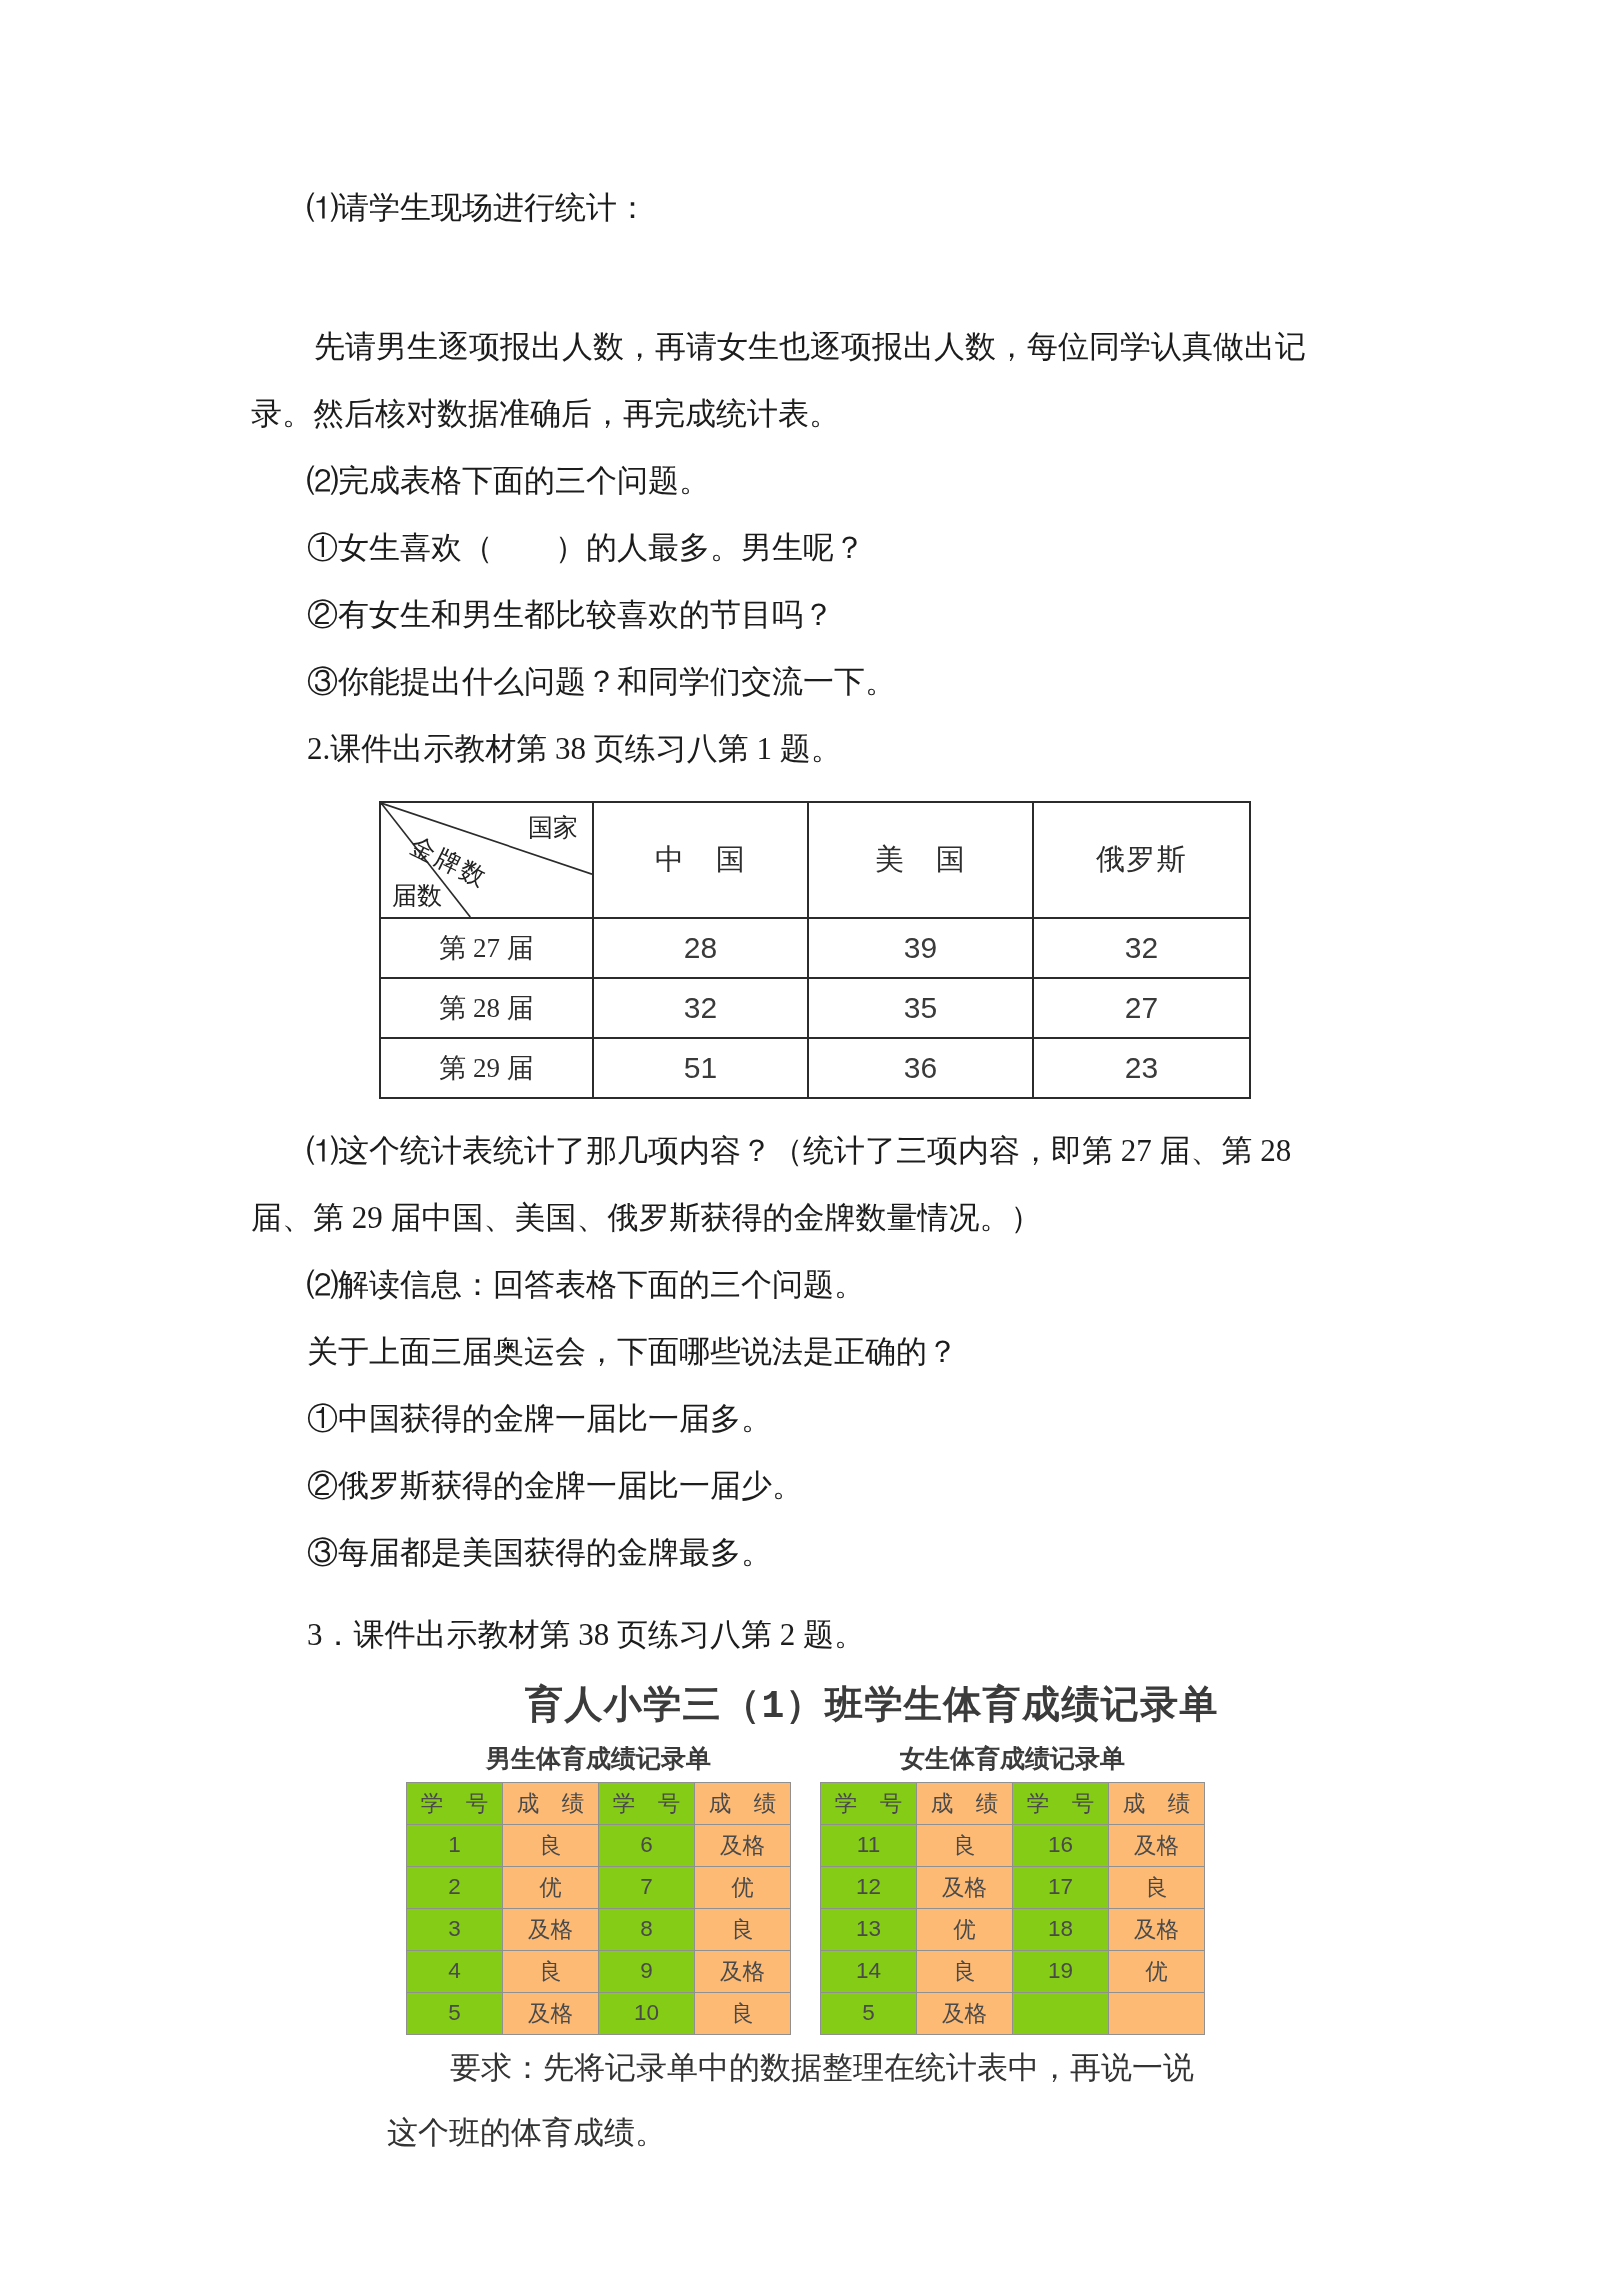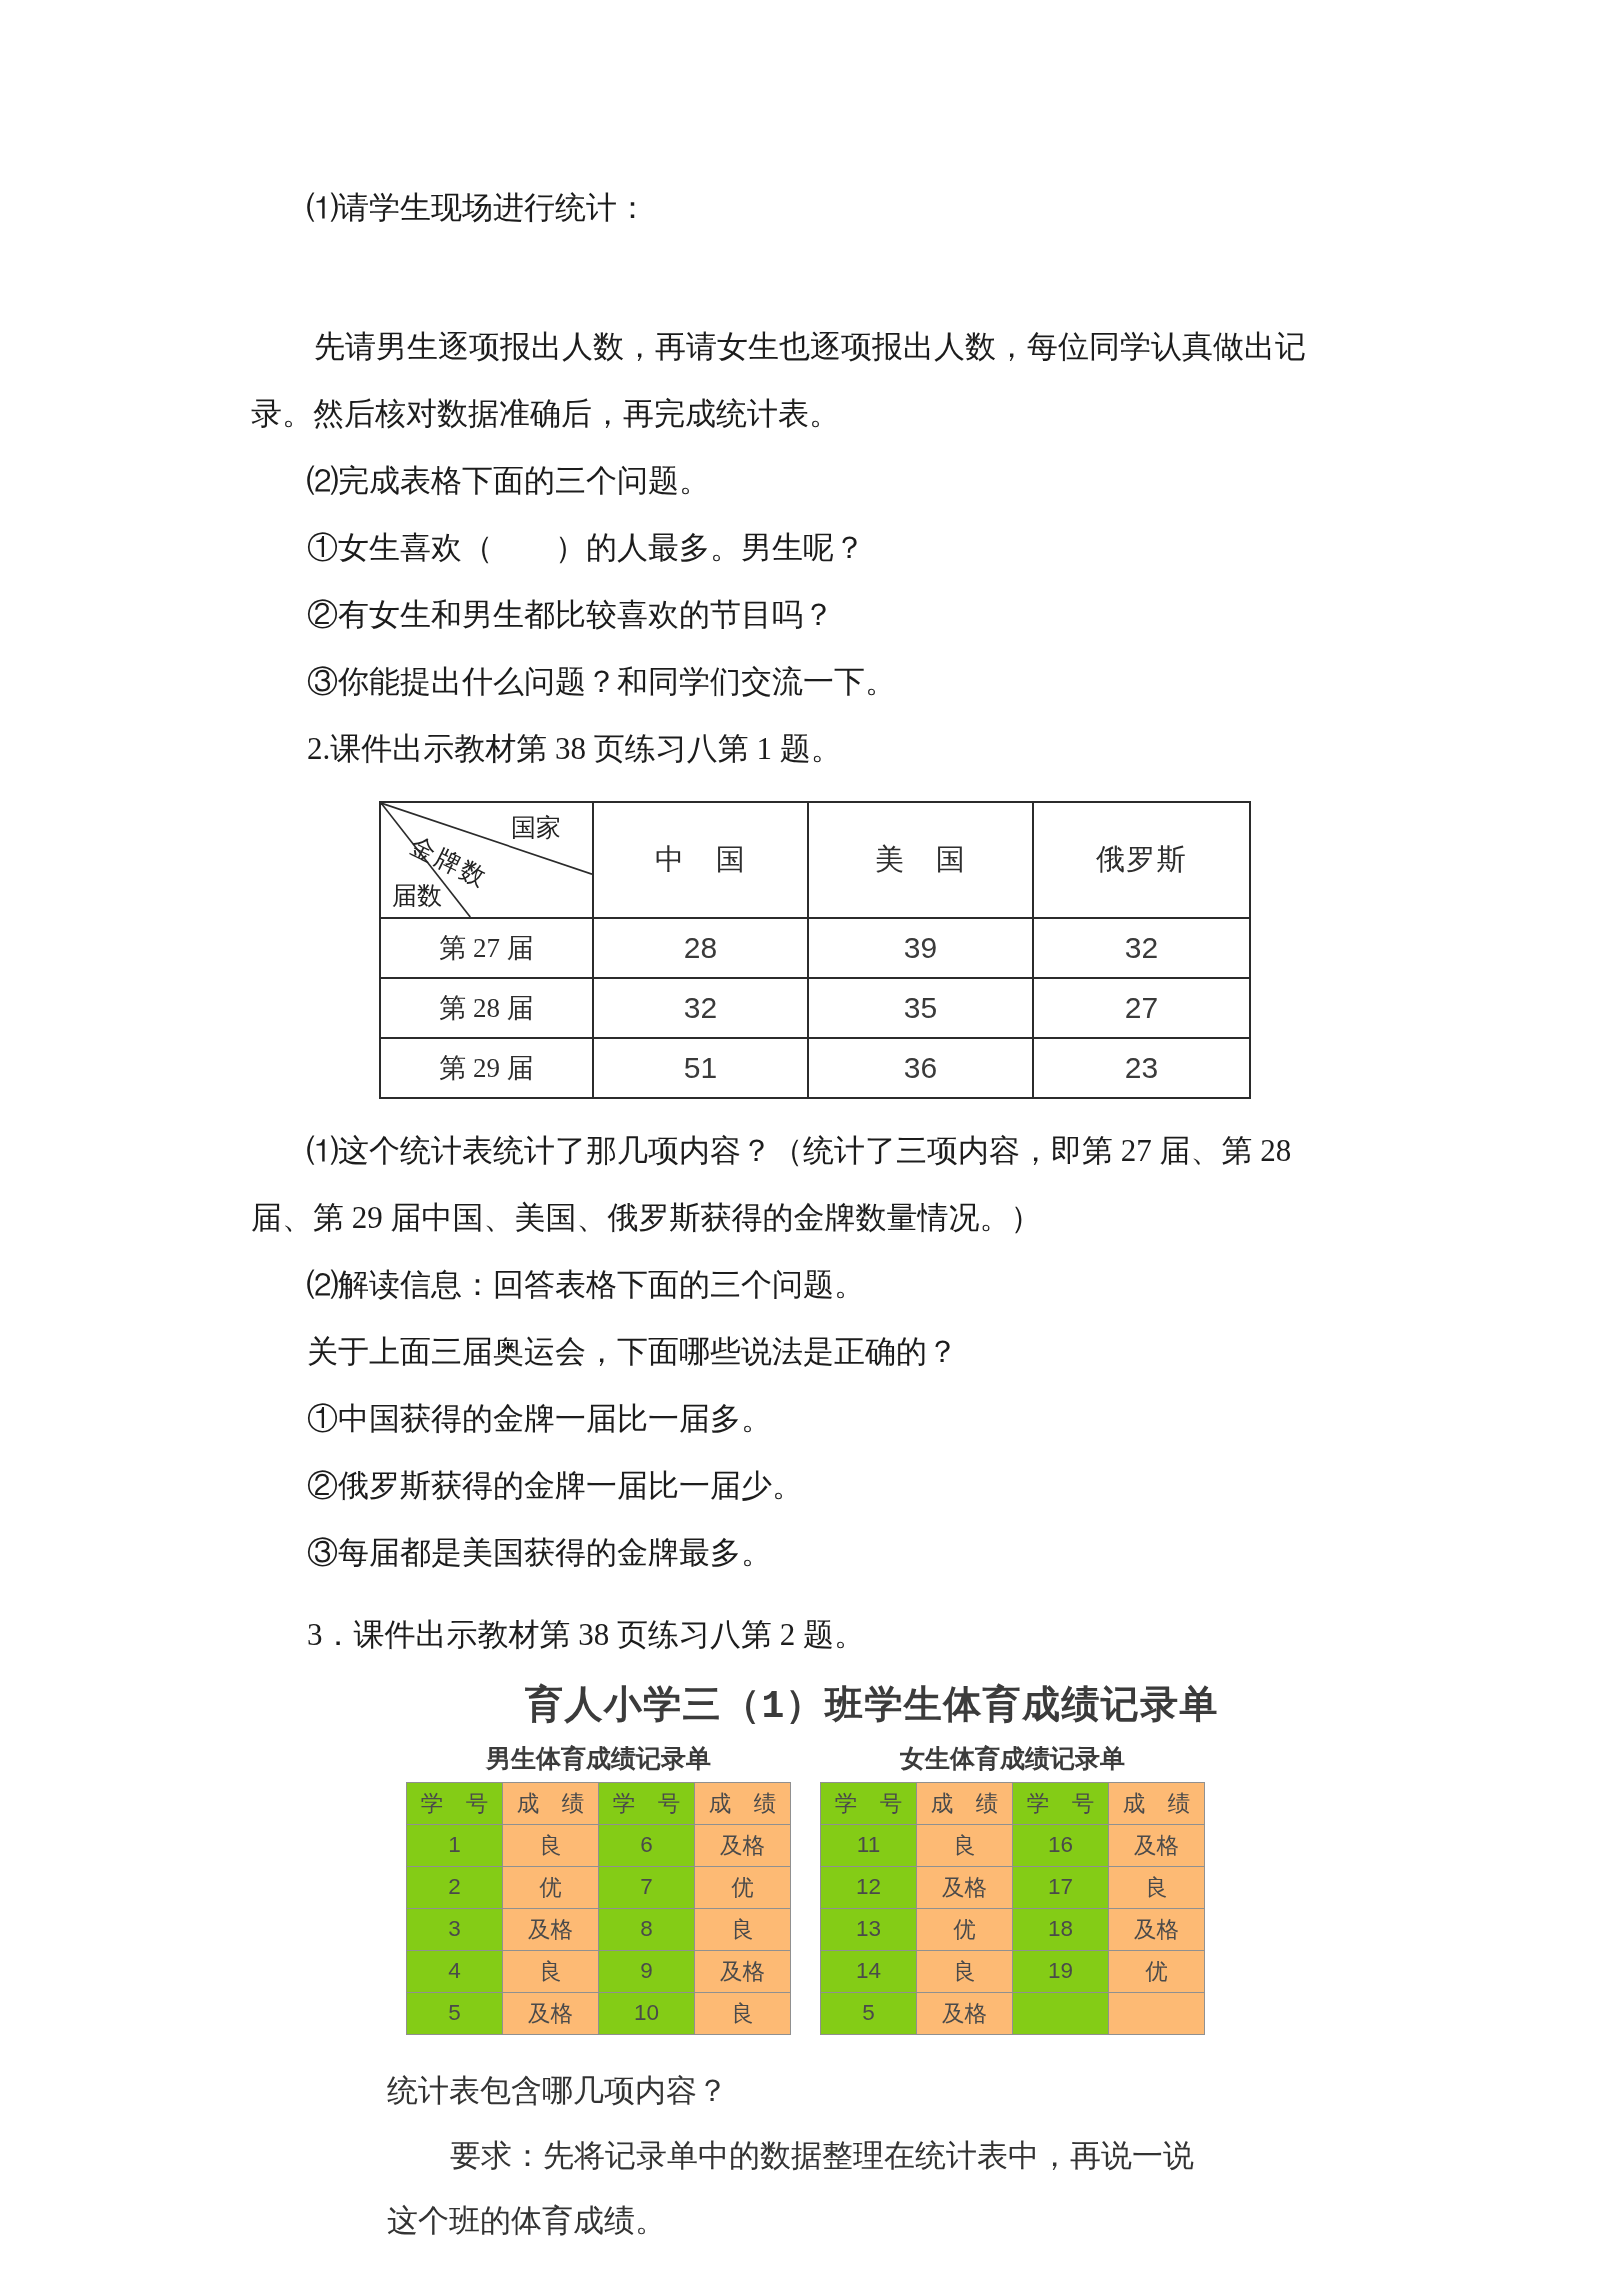--- a/index.html
+++ b/index.html
@@ -23,21 +23,21 @@
   .sp-after { margin-bottom: 72px; }
   .sp-before { margin-top: 15px; }
 
   
   .gold-table { border-collapse: collapse; margin: 19px 0 17.7px 128px; table-layout: fixed; }
   .gold-table td { border: 2px solid #2b2b2b; padding: 0; text-align: center; vertical-align: middle; }
   .corner-cell { position: relative; height: 116px; }
   .diag { position: absolute; left: 0; top: 0; width: 100%; height: 100%; display: block; }
   .diag line { stroke: #2b2b2b; stroke-width: 2.5; }
   .corner-label { position: absolute; font-size: 25px; color: #222; white-space: nowrap; }
-  .c-country { top: 8.2px; right: 31px; }
+  .c-country { top: 8.2px; right: 14px; }
   .c-medals { left: 38px; top: 26px; transform: rotate(26deg); transform-origin: 0 0; letter-spacing: 2.7px; }
   .c-session { left: 11px; bottom: 5.5px; }
   .g-head { font-size: 29px; color: #2e2e2e; letter-spacing: 1.4px; height: 116px; }
   .g-label { font-size: 27px; color: #2e2e2e; height: 60px; }
   .g-num { font-family: "Liberation Sans", "DejaVu Sans", sans-serif; font-size: 30px; color: #3a3a3a; height: 60px; }
 
   
   .pe-section { margin-top: 11px; }
   .pe-title {
     font-family: Liberation Mono, monospace;
@@ -216,19 +216,18 @@
             <td class="cp">及格</td>
             <td class="cg"></td>
             <td class="cp"></td>
           </tr>
         </tbody>
           </table>
       </div>
 
     </div>
 
-    <p class="scan-q">统计表包含哪几项内容？</p>
     <p class="scan-r1">要求：先将记录单中的数据整理在统计表中，再说一说</p>
     <p class="scan-r2">这个班的体育成绩。</p>
   </div>
 
 </div>
 
 
 </body></html>

